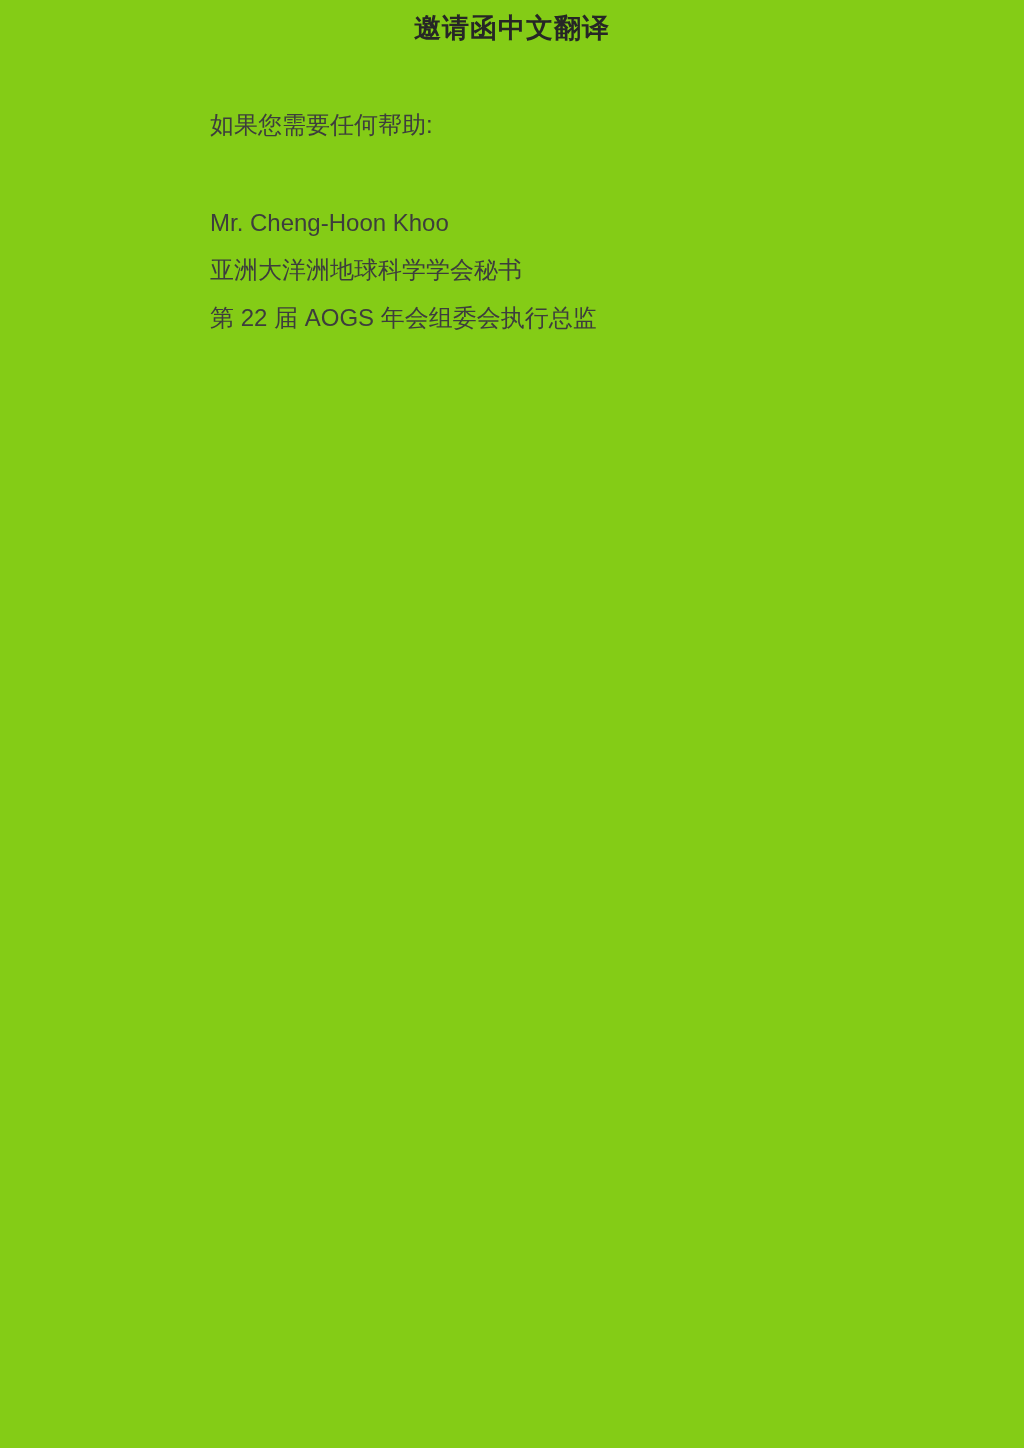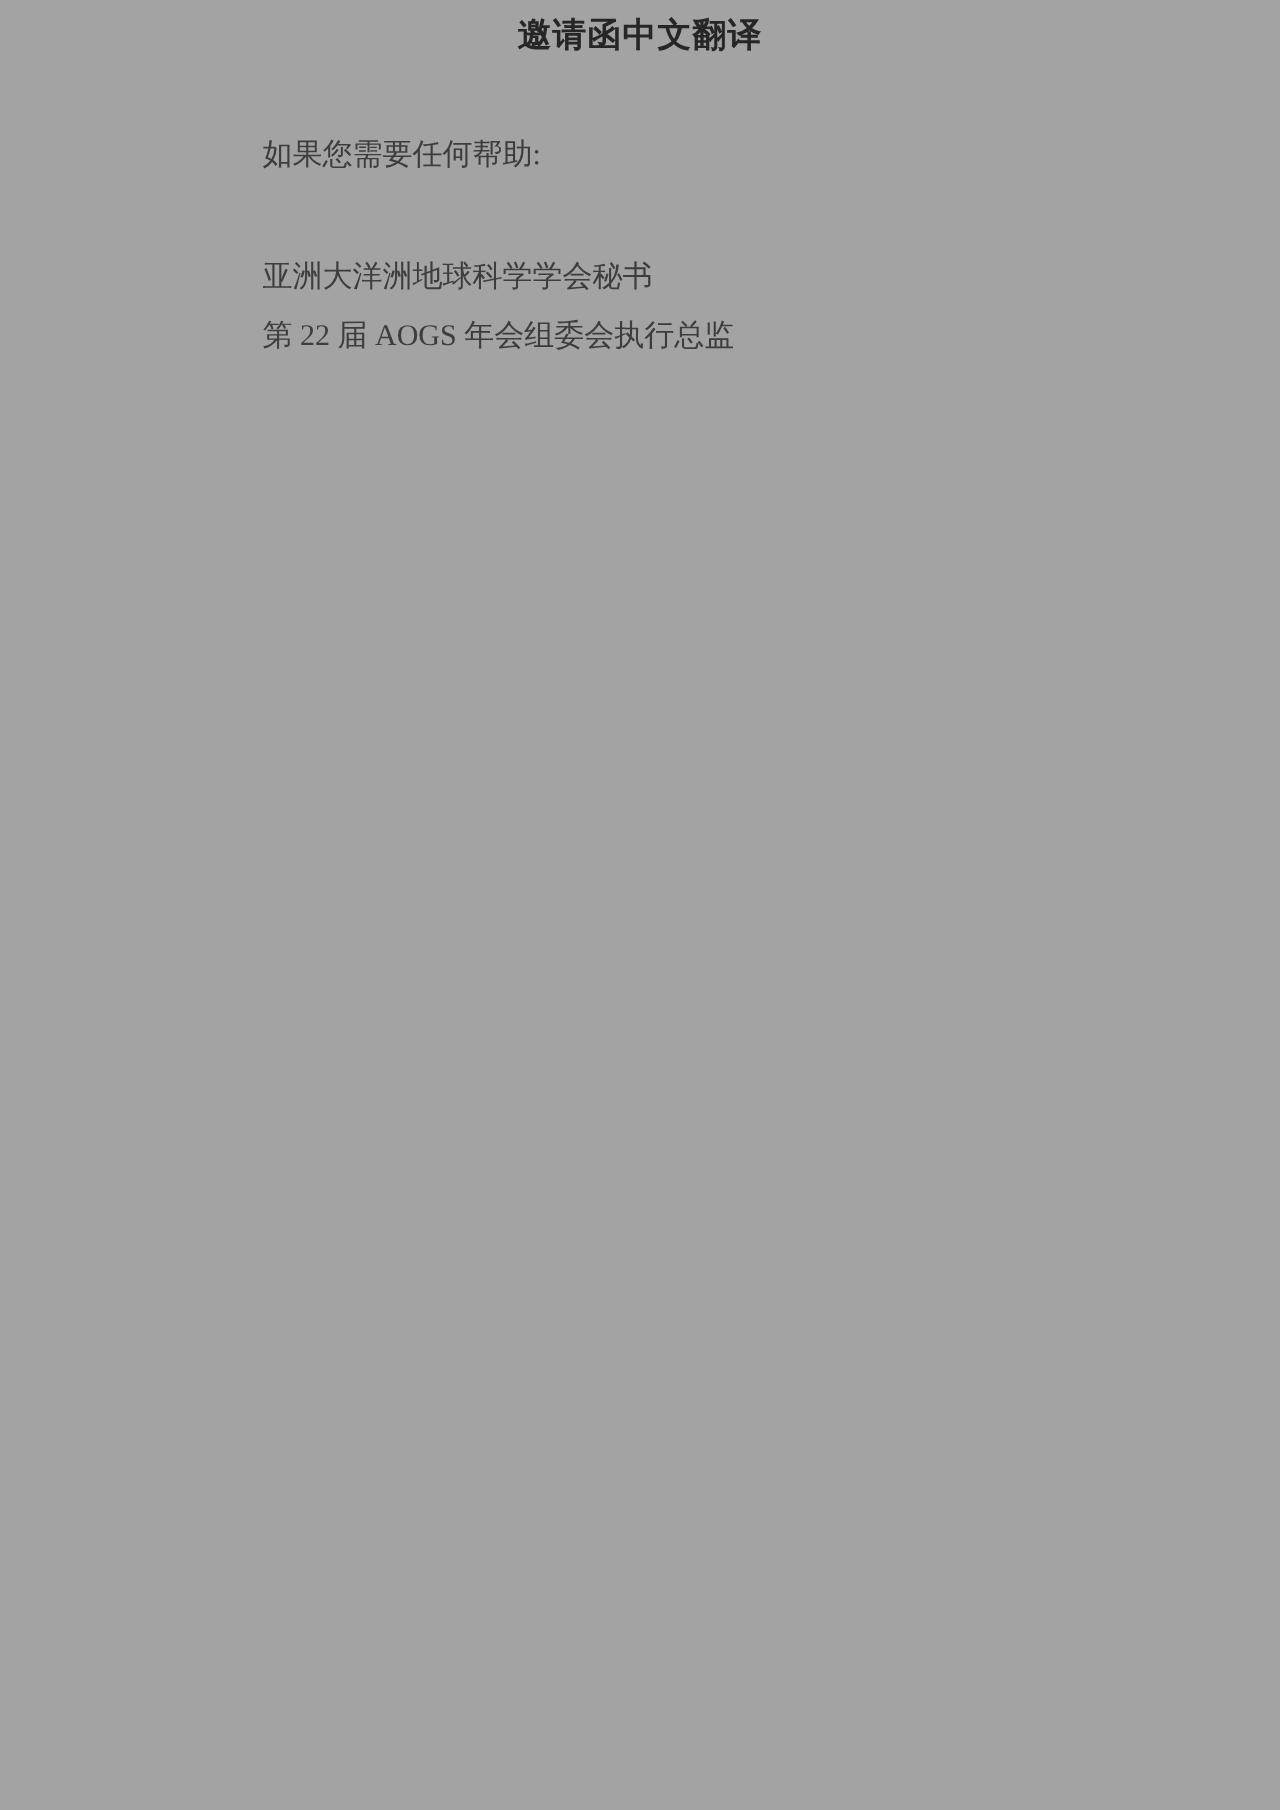--- a/index.html
+++ b/index.html
@@ -4,22 +4,22 @@
 <style>
   html, body {
     margin: 0;
     padding: 0;
     background: #ffffff;
   }
   .page {
     position: relative;
     width: 1024px;
     height: 1448px;
-    background: #a3a3a3;
-    font-family: Liberation Serif, serif;
+    background: #84cc16;
+    font-family: Liberation Sans, sans-serif;
     color: #3d3d3d;
     overflow: hidden;
   }
   .doc-title {
     margin: 0;
     padding-top: 8px;
     text-align: center;
     font-size: 27px;
     line-height: 40px;
     font-weight: 700;
@@ -61,18 +61,19 @@
   <h1 class="doc-title">邀请函中文翻译</h1>
 
   <div class="doc-body">
 
     <p class="salutation">如果您需要任何帮助:</p>
 
     <div class="paragraphs">
     </div>
 
     <div class="signature">
+      <p>Mr. Cheng-Hoon Khoo</p>
       <p>亚洲大洋洲地球科学学会秘书</p>
       <p>第 22 届 AOGS 年会组委会执行总监</p>
     </div>
 
   </div>
 </div>
 
 </body></html>

